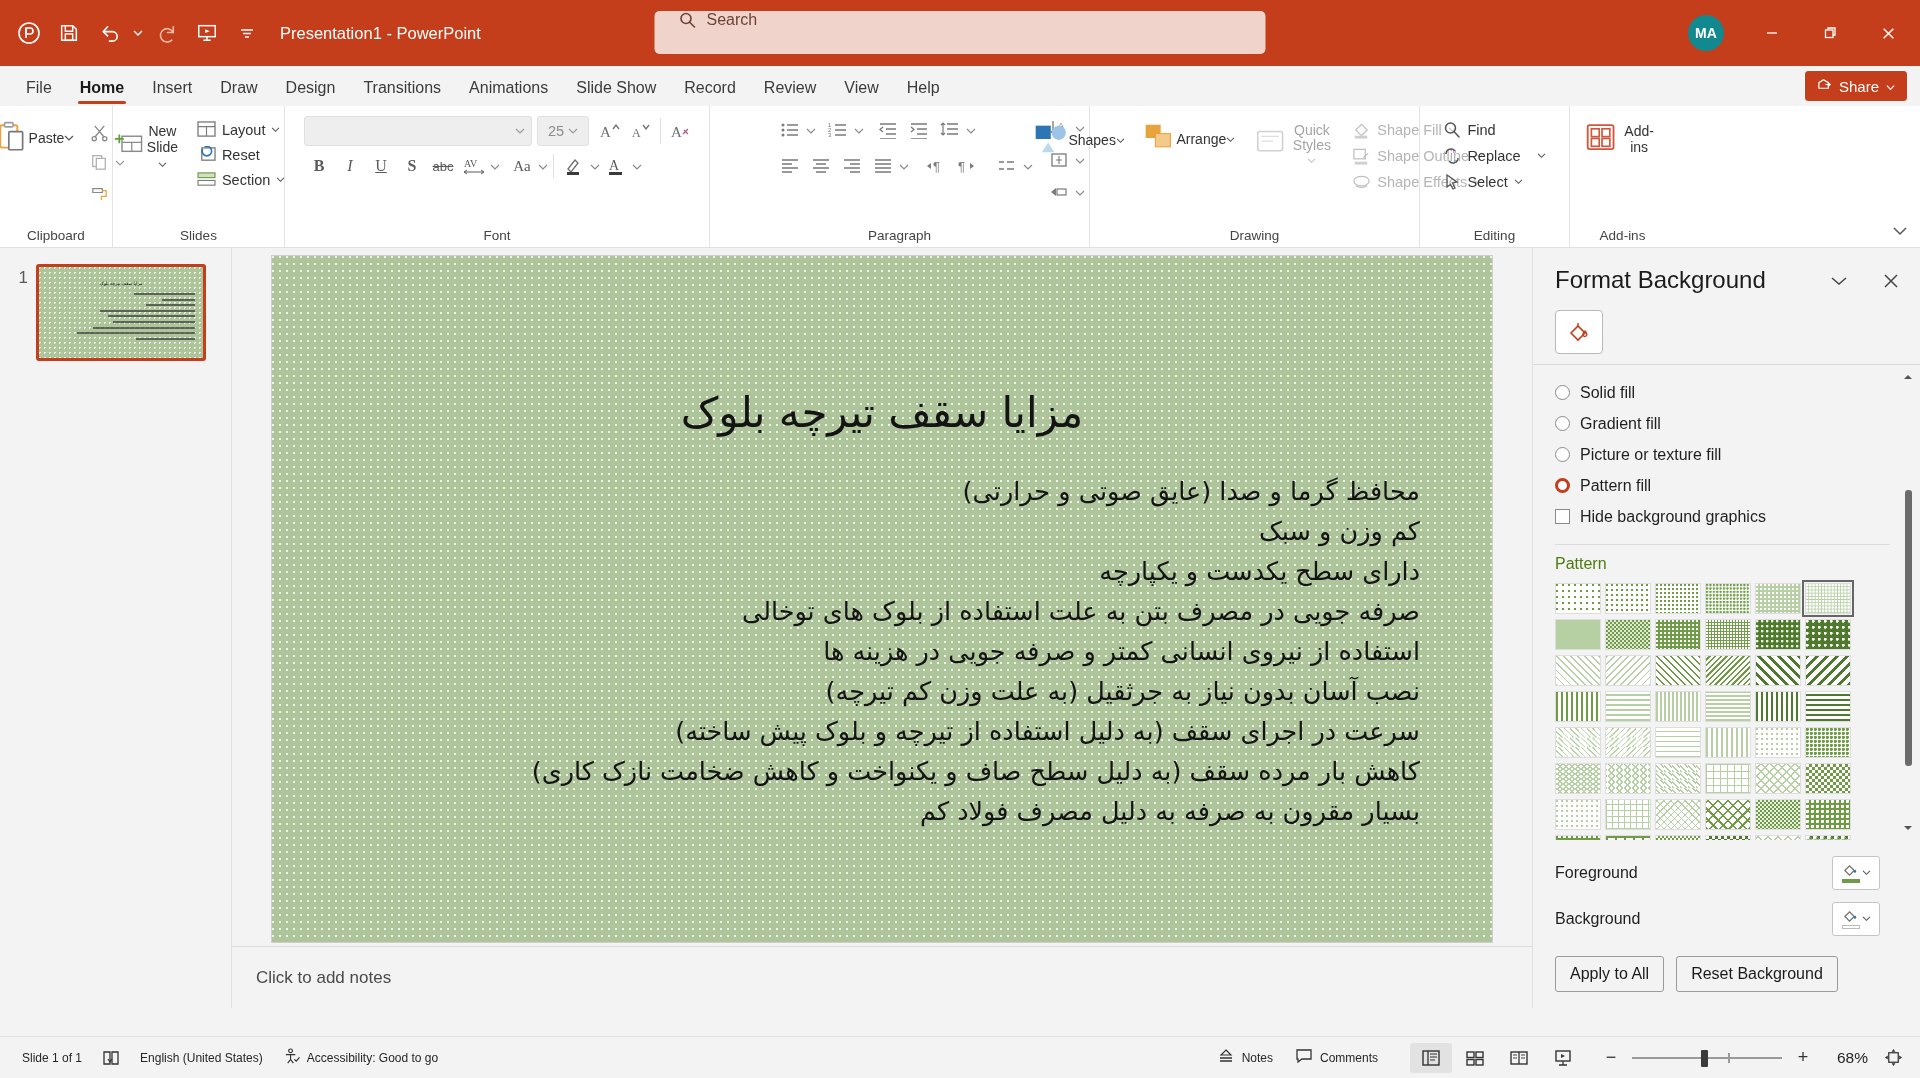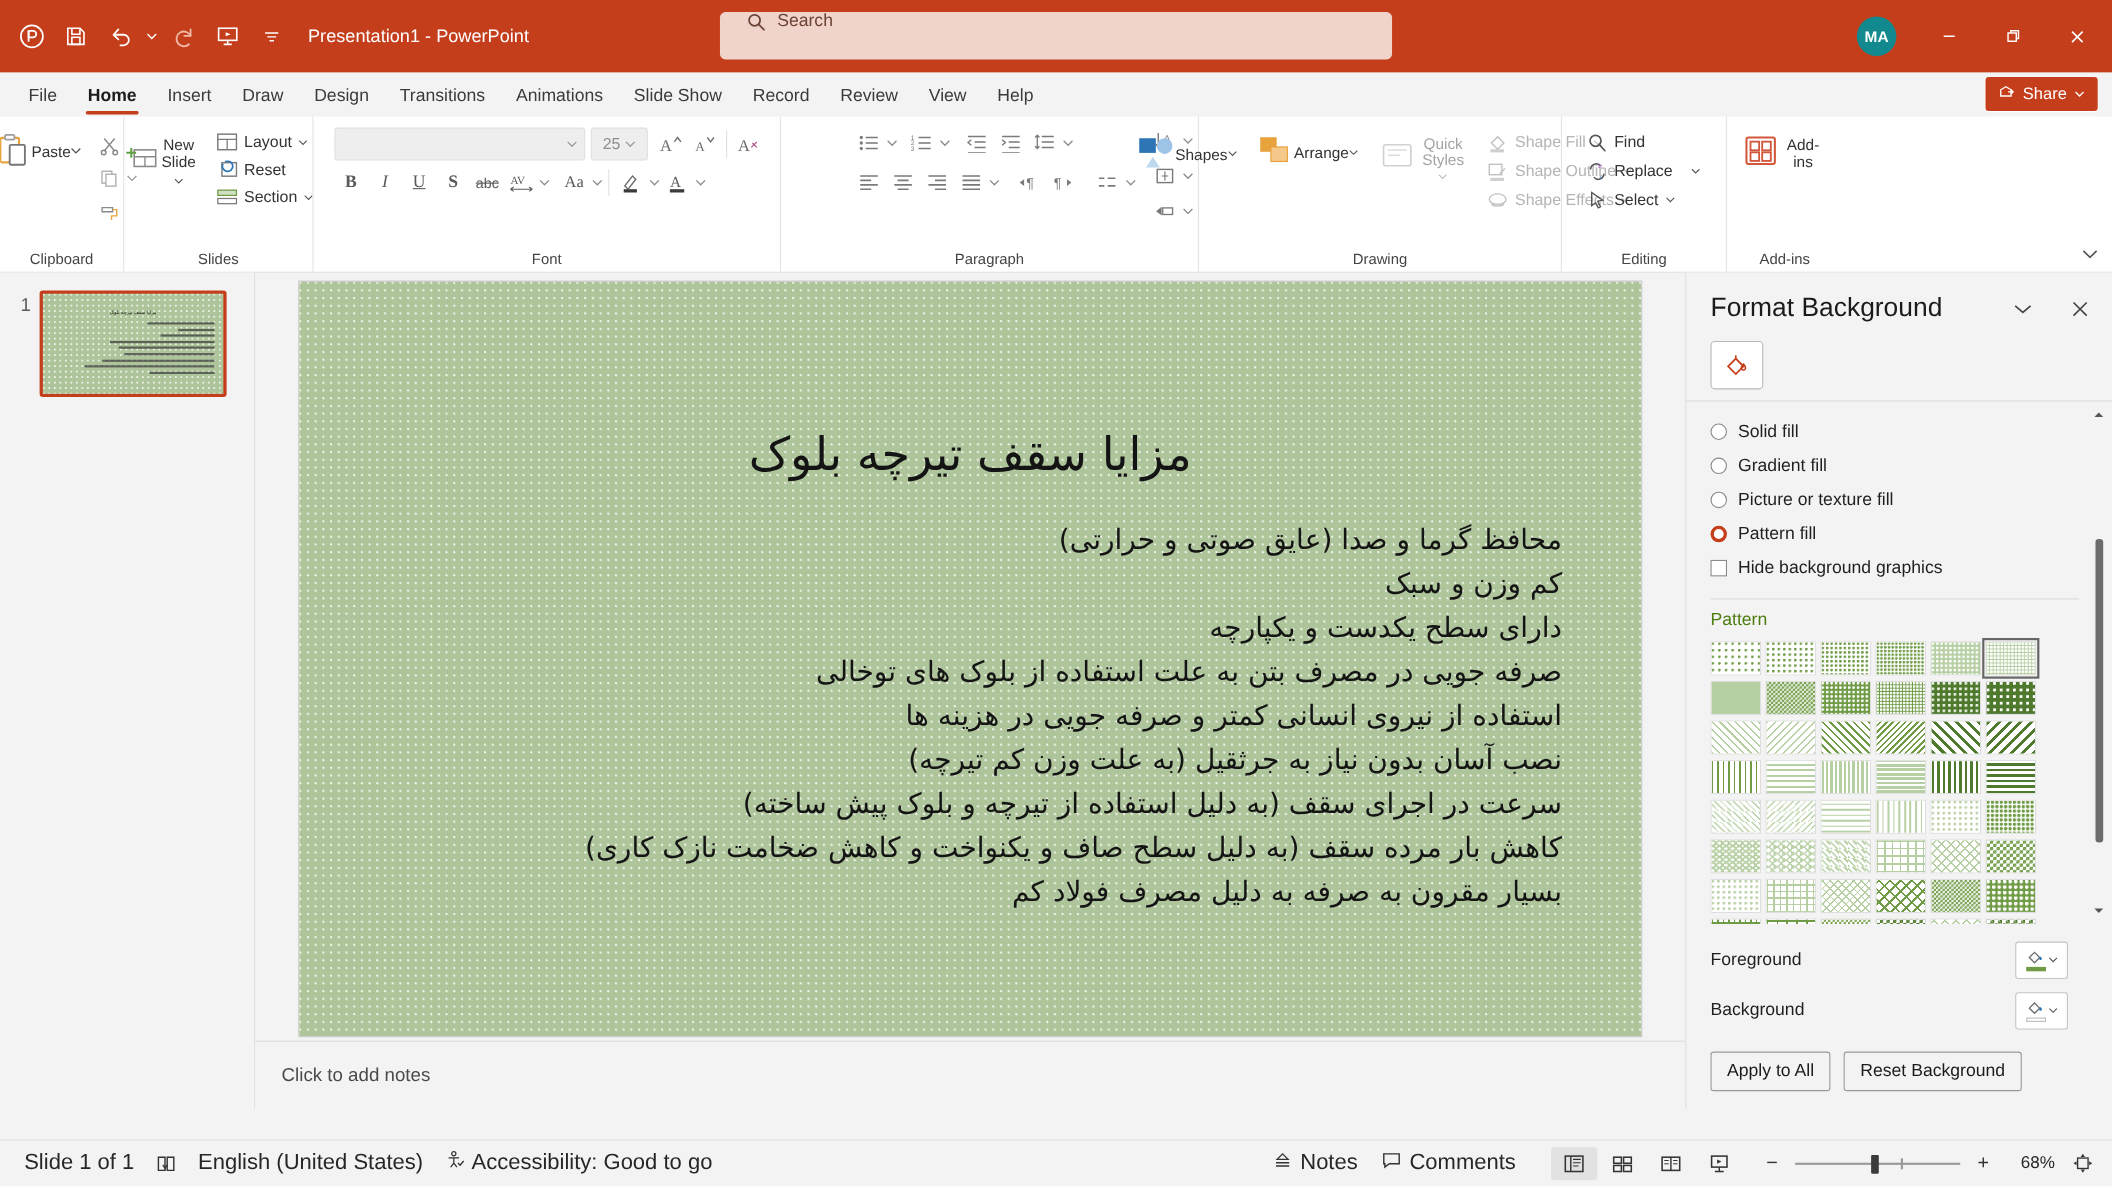--- a/index.html
+++ b/index.html
@@ -221,21 +221,21 @@
   .pst-track { position:absolute; top:16px; bottom:16px; width:7px; left:2.5px; }
   .pst-thumb { position:absolute; left:0; width:7px; background:#6b6b6b; border-radius:3px; }
 
   
   .statusbar {
     position:absolute; left:0; right:0; bottom:0; height: 42px;
     background:#f3f3f3; border-top:1px solid #e2e2e2;
     display:flex; align-items:center; padding: 0 12px; gap: 0;
   }
   .sb-item {
-    display:flex; align-items:center; gap:7px; font-size:20px; color:#262626;
+    display:flex; align-items:center; gap:7px; font-size:12px; color:#262626;
     padding: 4px 10px; border-radius:3px; white-space:nowrap;
   }
   .sb-right { margin-left:auto; display:flex; align-items:center; gap: 2px; }
   .viewbtn {
     width: 42px; height:30px; display:flex; align-items:center; justify-content:center;
     border-radius:3px; color:#333;
   }
   .viewbtn.active { background:#e2e2e2; }
   .zoomrow { display:flex; align-items:center; gap:10px; margin-left:14px; }
   .zoom-minus, .zoom-plus { width:22px; height:22px; display:flex; align-items:center; justify-content:center; color:#333; font-size:18px; }

